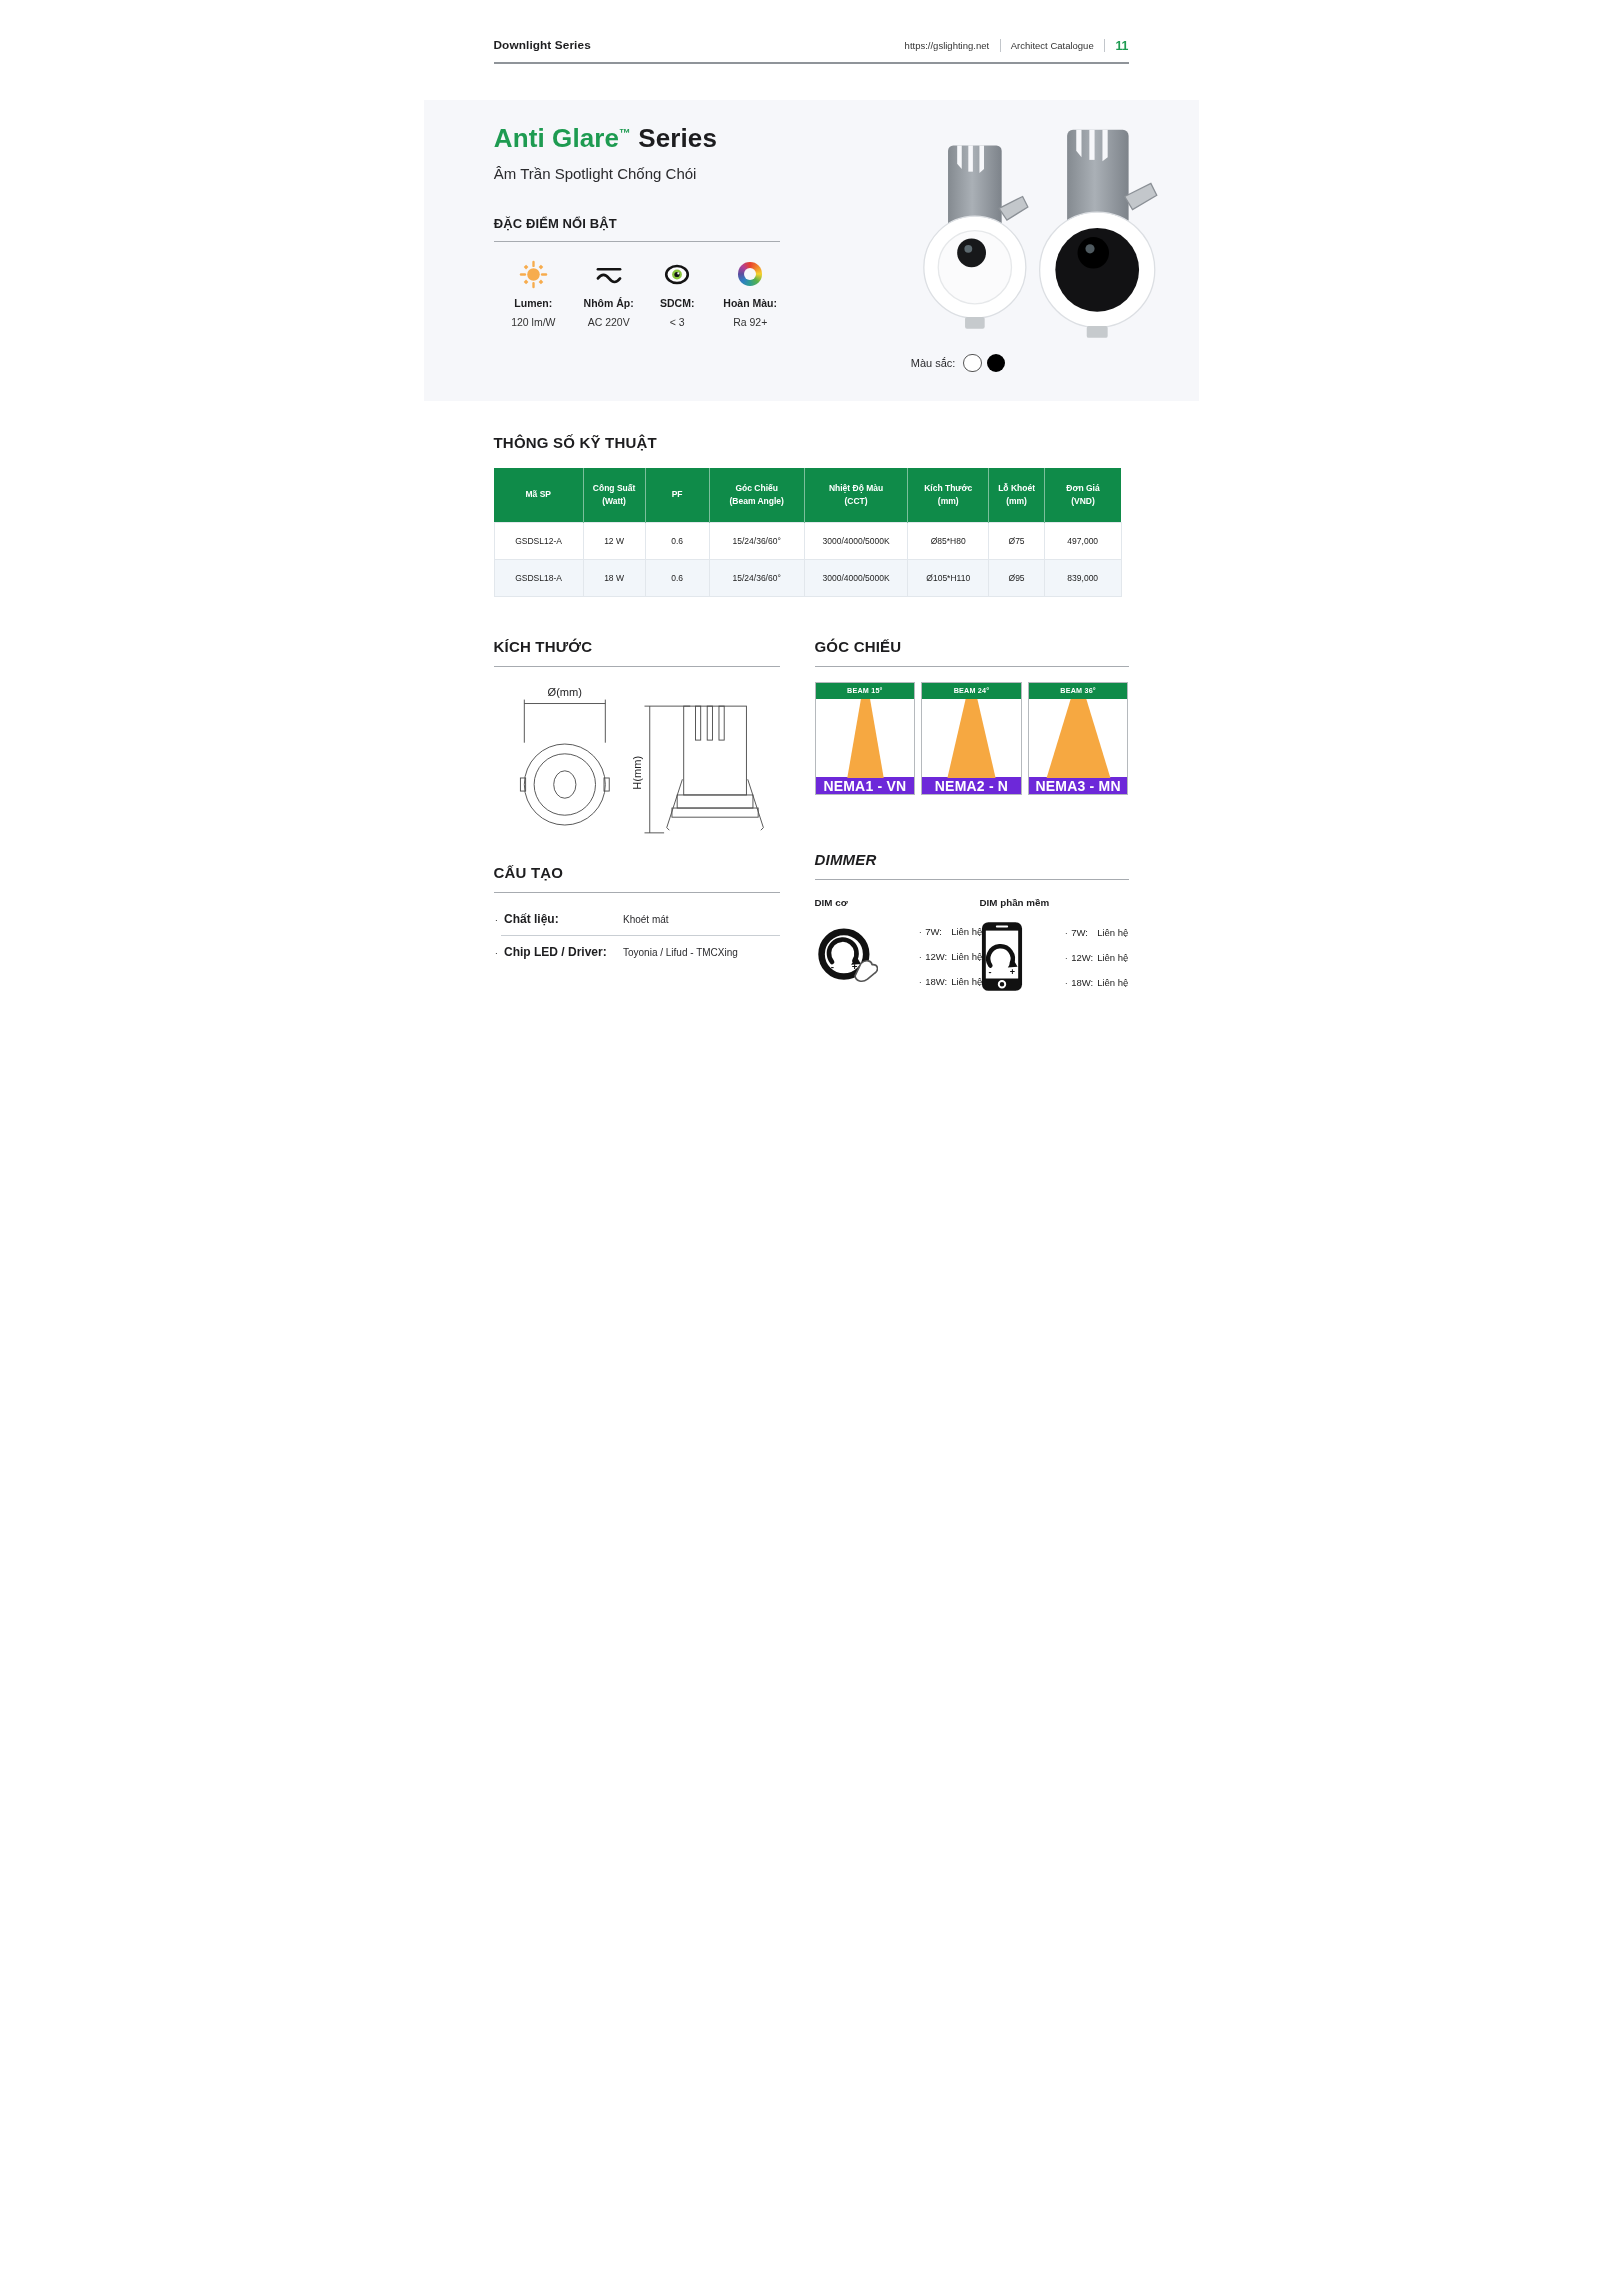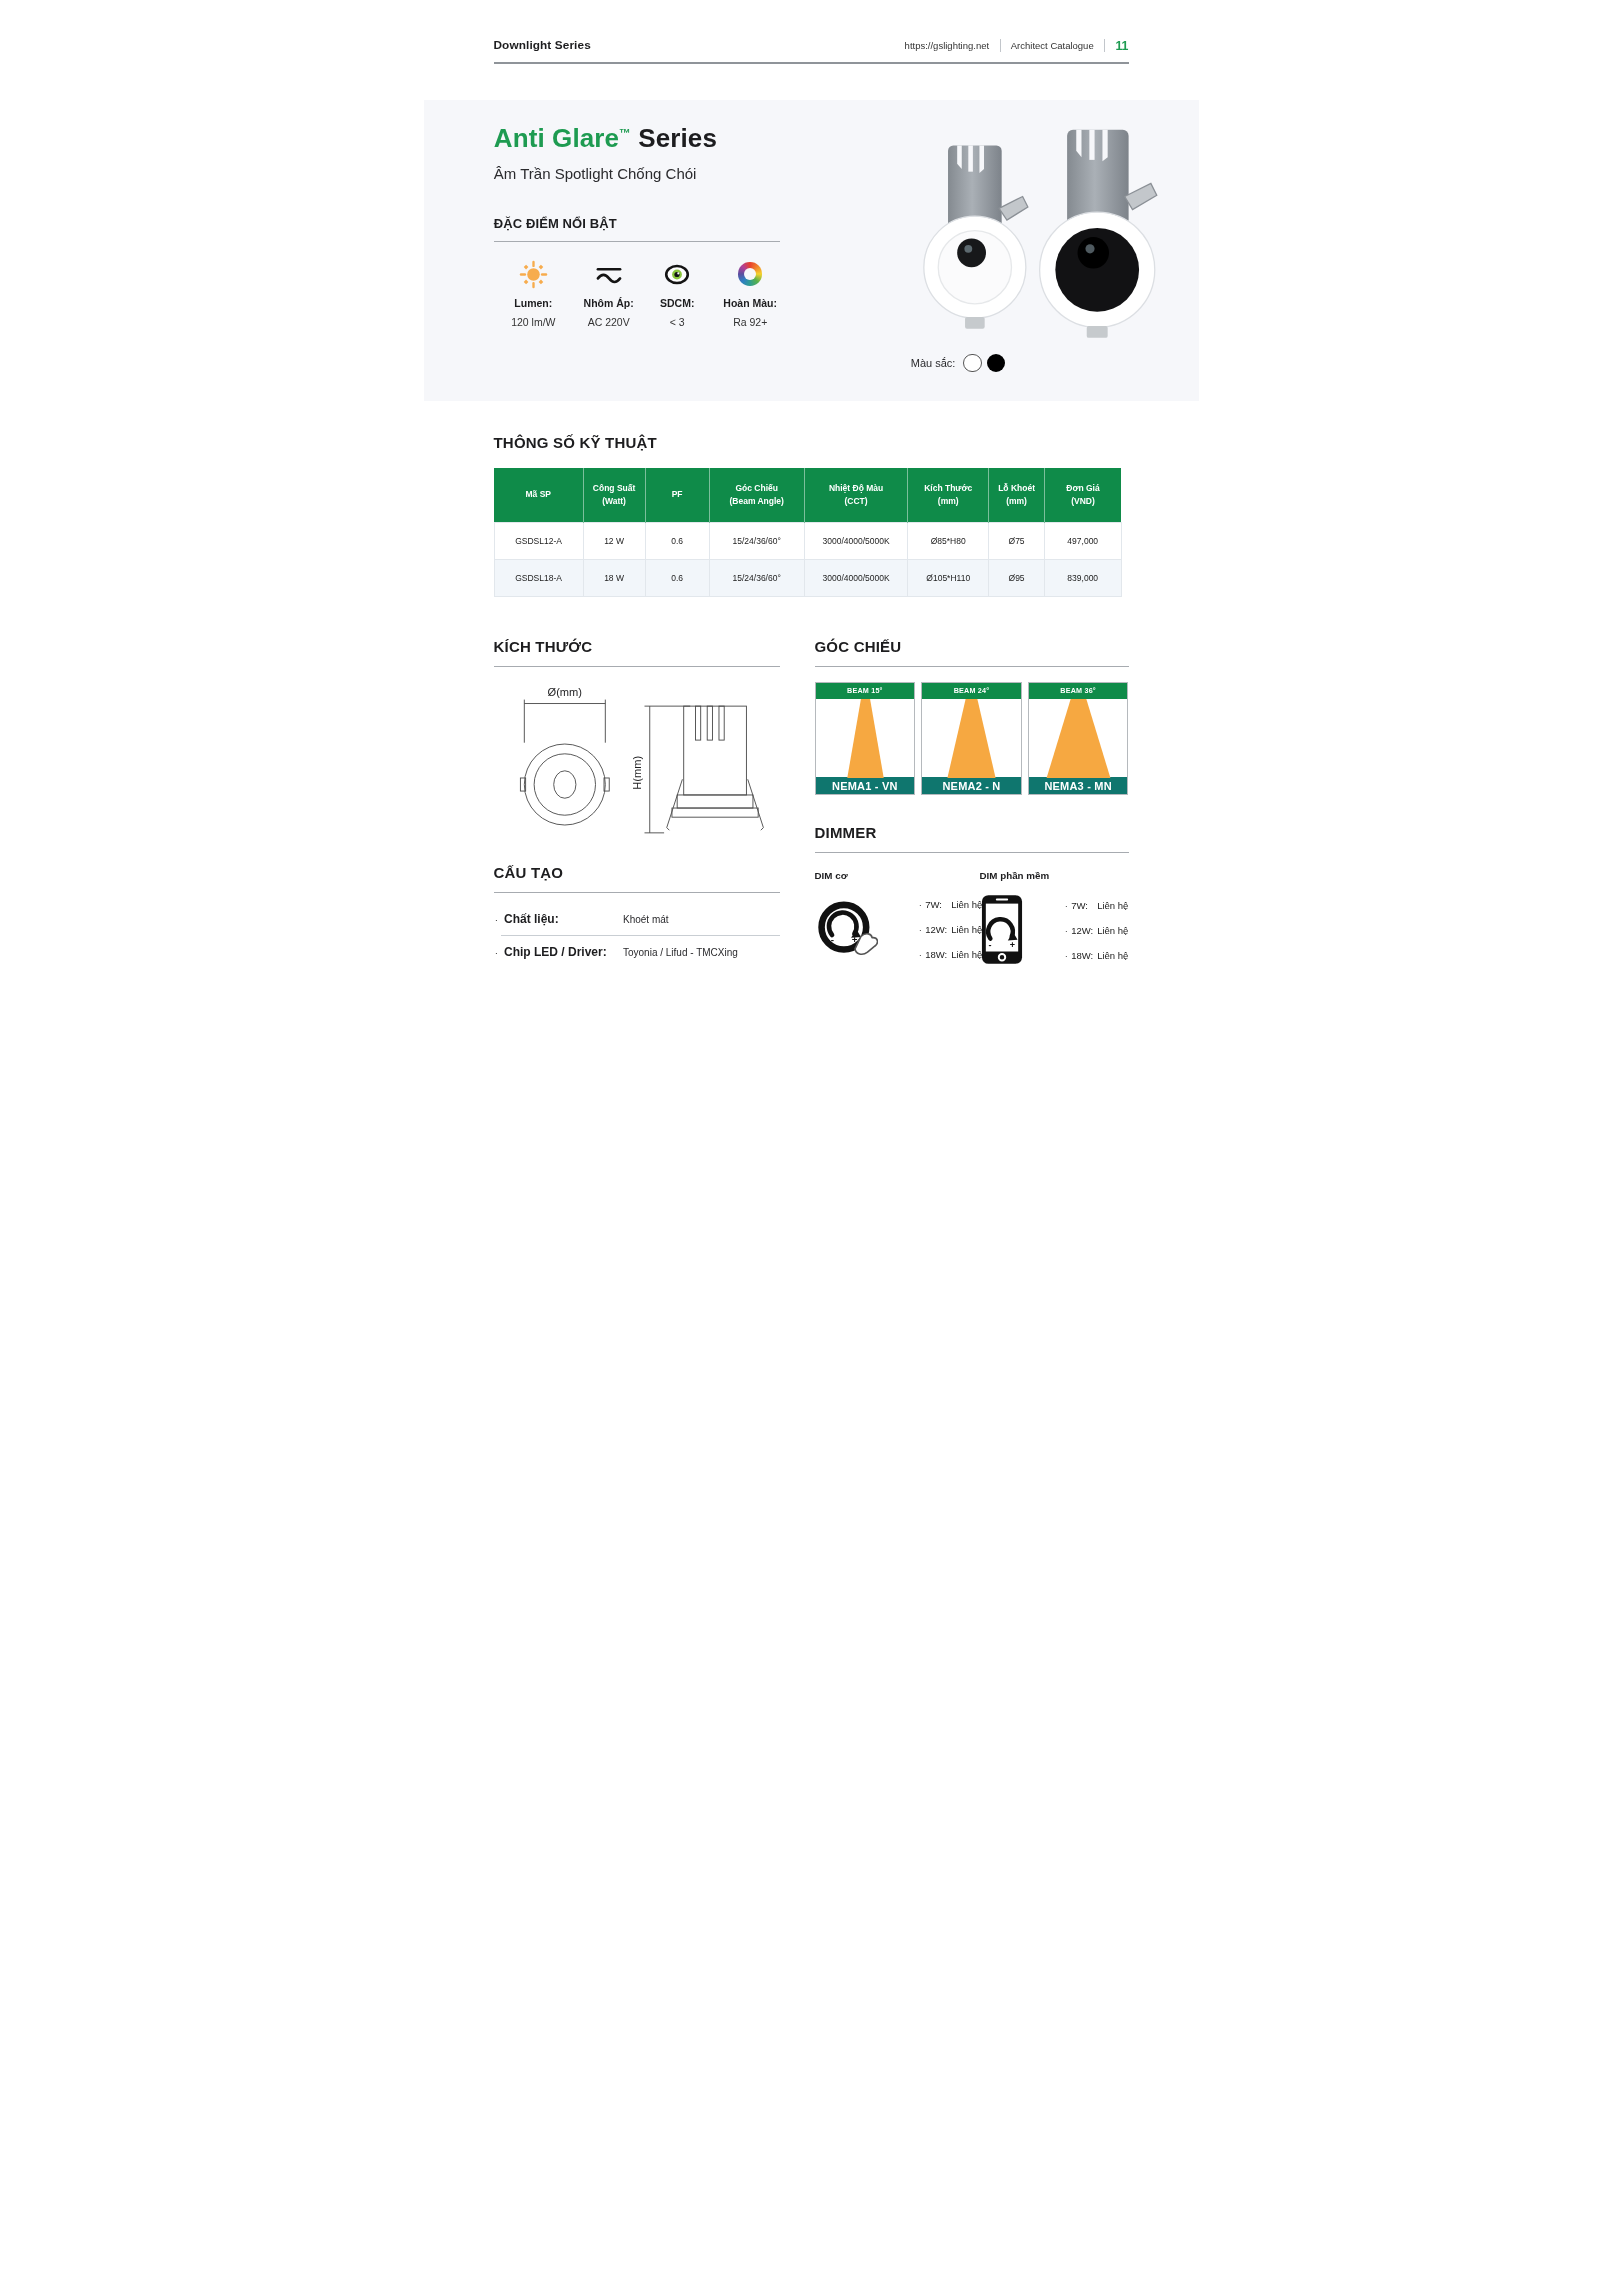--- a/index.html
+++ b/index.html
@@ -61,25 +61,25 @@
 
   .draw-wrap { margin-top:13px;text-align:right; }
 
   
   .beam-row { display:flex; gap:5.9px; margin-top:15px; }
   .beam-card { width:101px; height:113px; border:0.7px solid #b5b9bd; display:flex; flex-direction:column; background:#fff; }
   .beam-top { height:15.7px; background:#0f8b49; color:#fff; font-size:7.2px; font-weight:bold;
     display:flex; align-items:center; justify-content:center; letter-spacing:0.2px; }
   .beam-body { flex:1; position:relative; background:#fff; }
   .beam-body svg { position:absolute; inset:0; }
-  .beam-bot { height:17px; background:#0f766e; color:#fff; font-size:11px; font-weight:bold;
+  .beam-bot { height:17px; background:#6d28d9; color:#fff; font-size:14px; font-weight:bold;
     display:flex; align-items:center; justify-content:center; letter-spacing:0.2px; }
 
   
-  .dim-h { margin-top:29px; }
+  .dim-h { margin-top:56px;font-style:italic; }
   .dim-cols { display:flex; margin-top:17px; }
   .dim-col1 { width:165px; }
   .dim-col2 { width:149px; }
   .dim-lab { font-size:9.8px; font-weight:bold; }
   .dim-flex { display:flex; margin-top:11.8px; align-items:center; }
   .dim-list { margin-left:9.2px; }
   .dim-item { font-size:9.5px; color:#222; margin-bottom:13.7px; white-space:nowrap;margin-left:32px; }
   .dim-item:last-child { margin-bottom:0; }
   .dim-item .k { display:inline-block; width:26px; }
   .dim-item .b { display:inline-block; width:6.5px; color:#444; }

